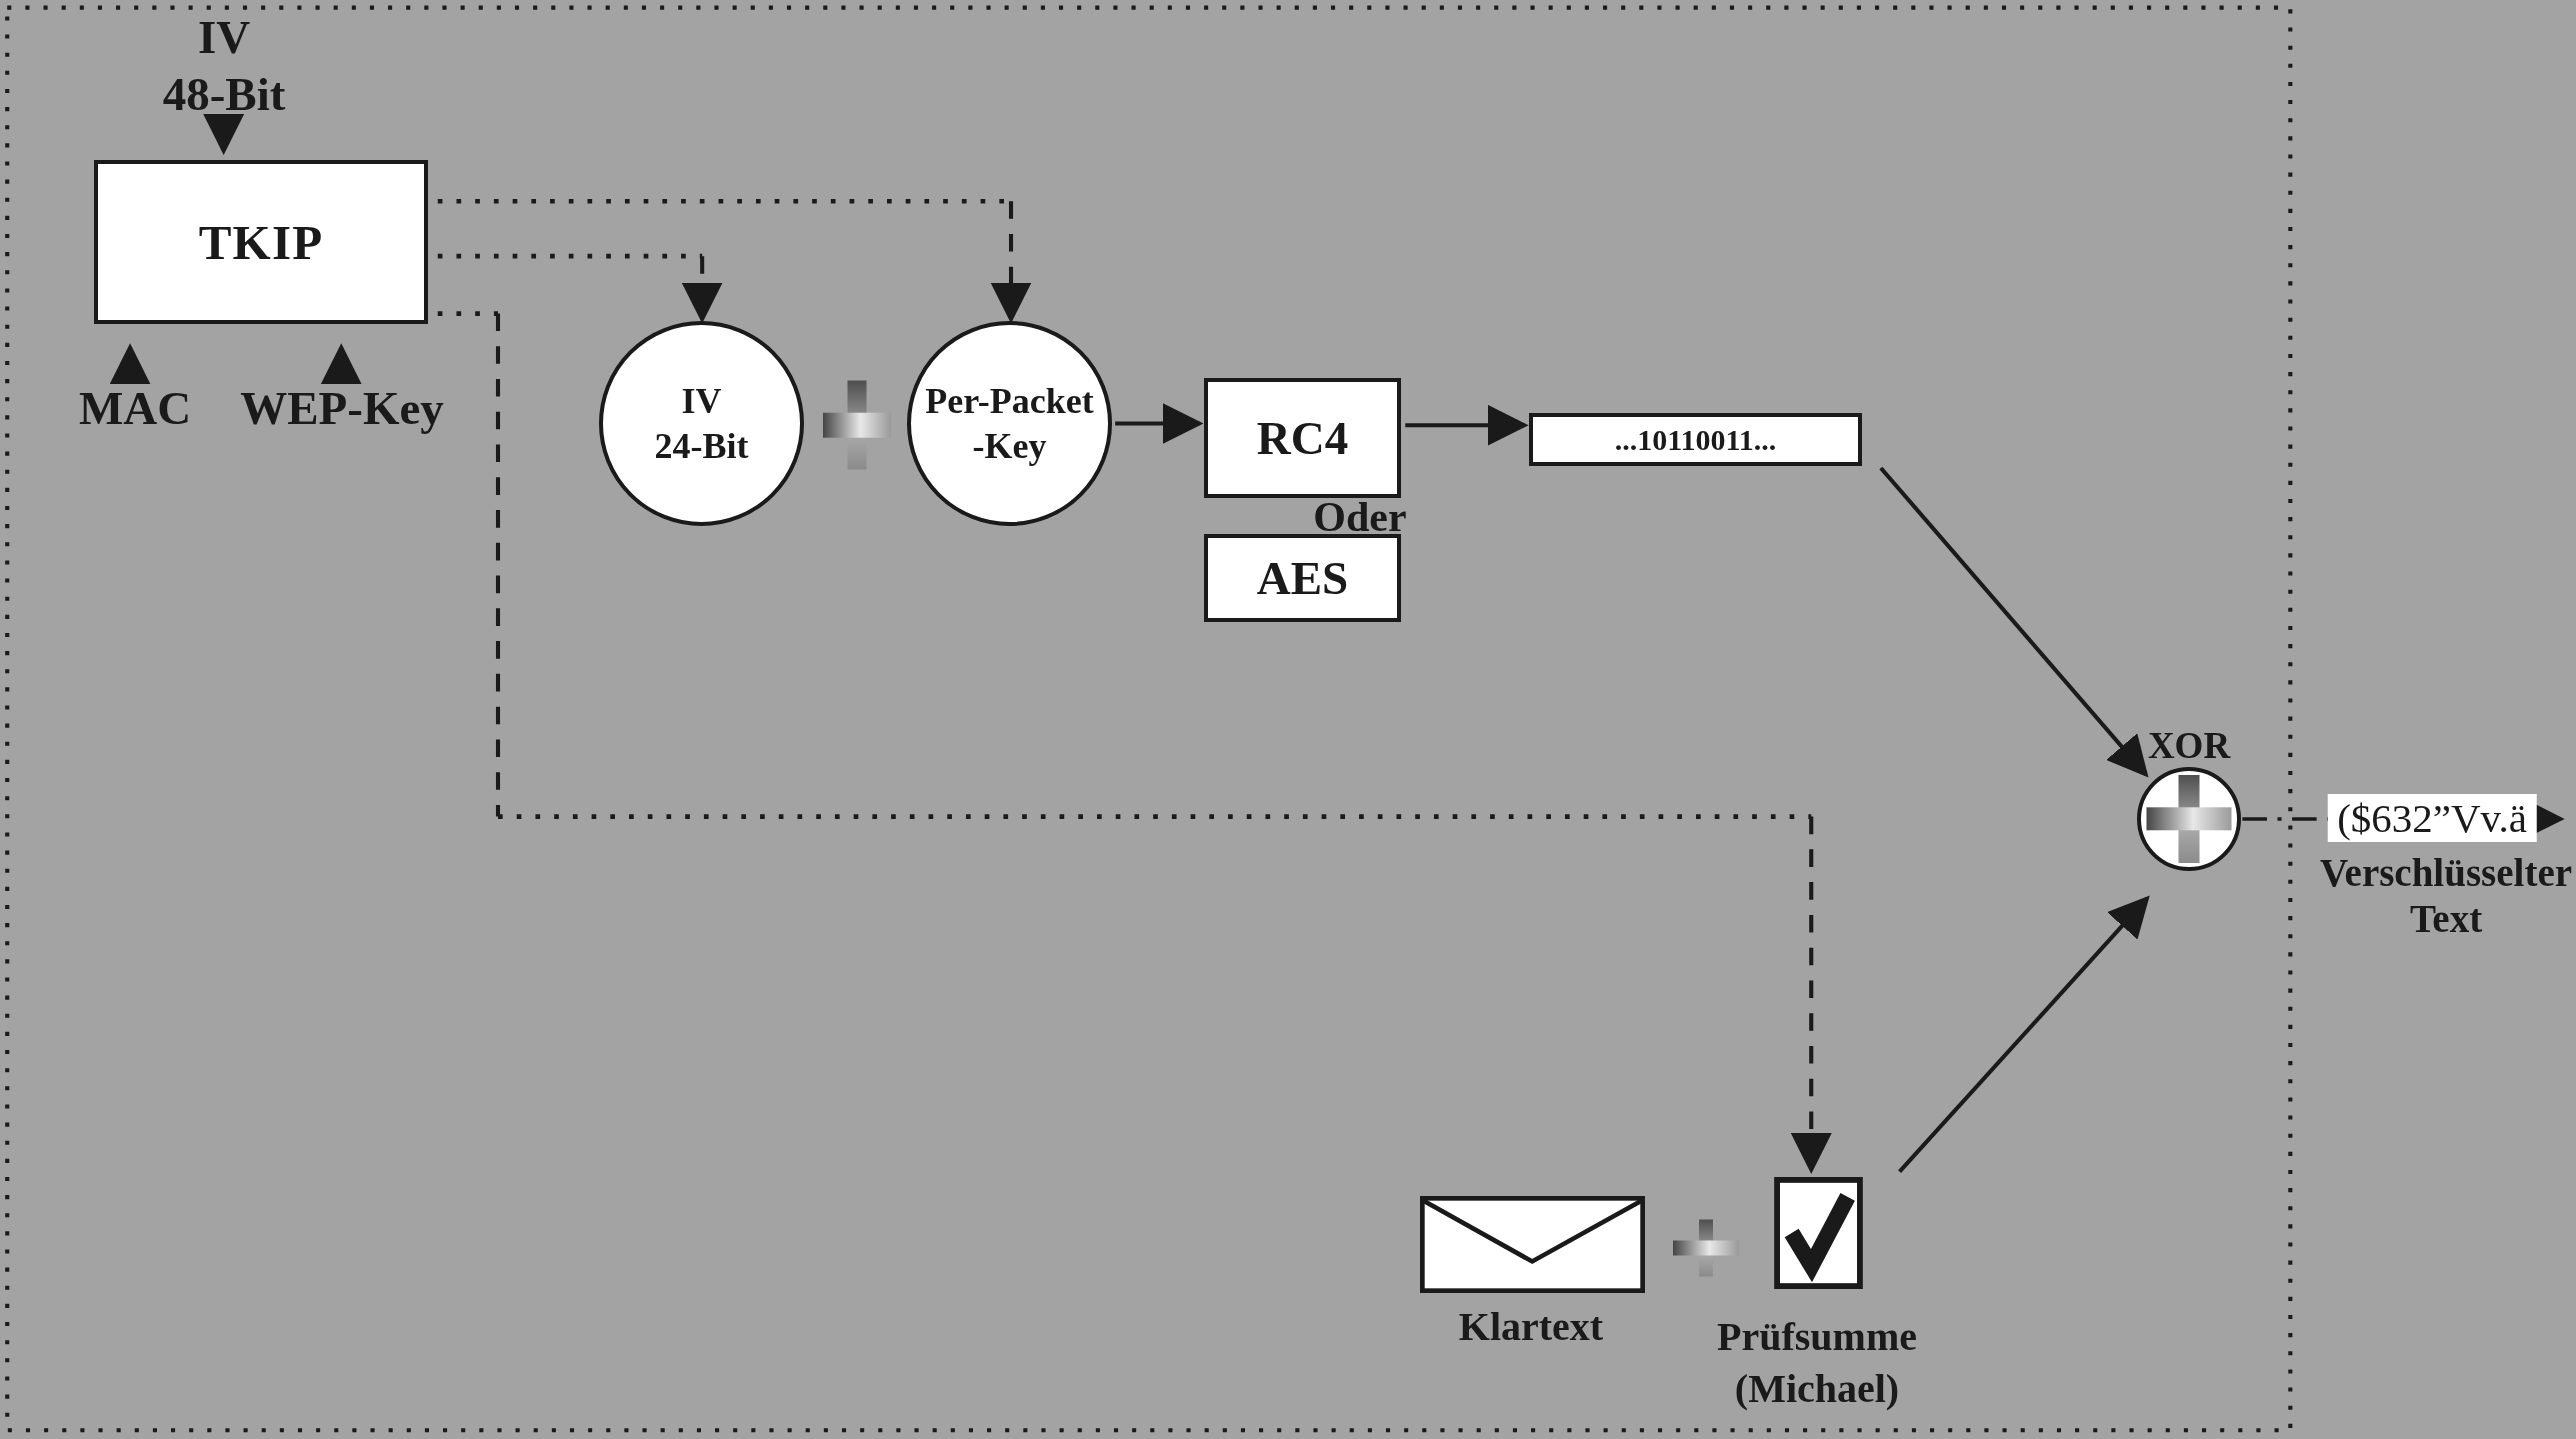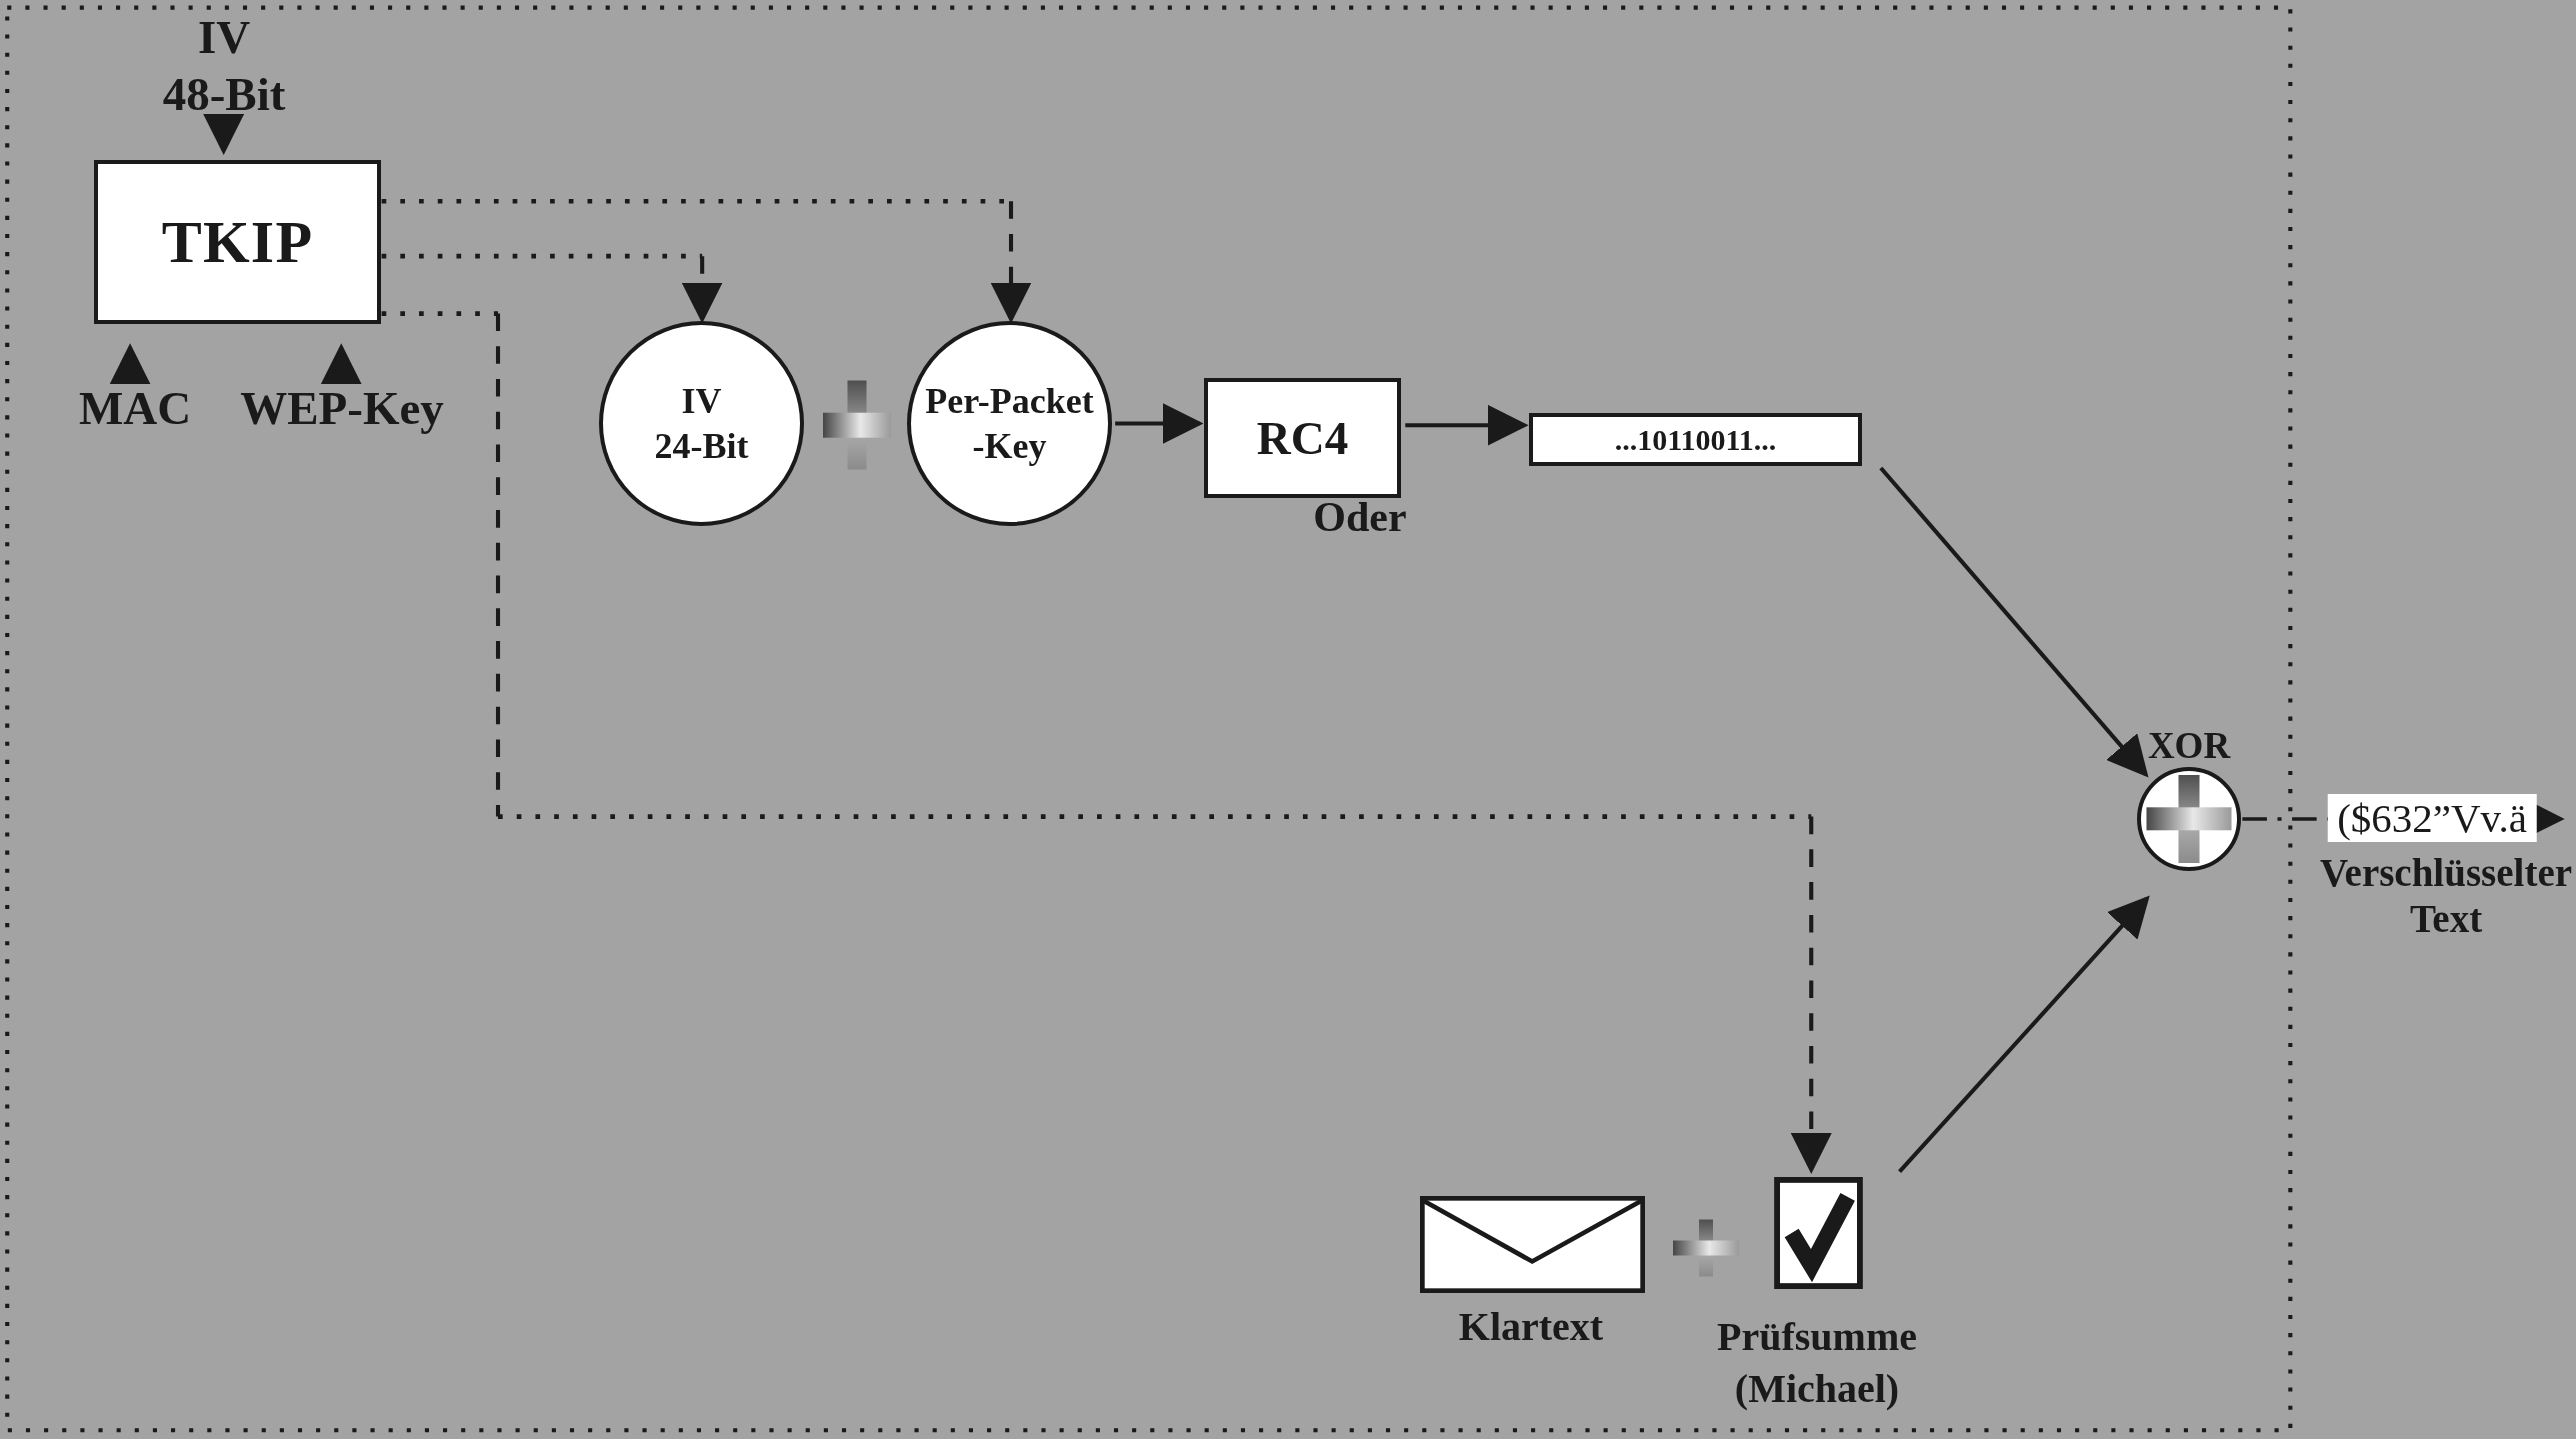--- a/index.html
+++ b/index.html
@@ -19,21 +19,21 @@
   }
   .label{
     position:absolute;z-index:2;transform:translate(-50%,-50%);
     font-weight:bold;text-align:right;white-space:nowrap;
   }
   .label2{
     position:absolute;z-index:2;transform:translateX(-50%);
     font-weight:bold;text-align:center;white-space:nowrap;line-height:1.2;
   }
   .label2 span{display:block;}
-  .tkip-box{left:94px;top:160px;width:287px;height:164px;font-size:60px;letter-spacing:1.2px;}
+  .tkip-box{left:94px;top:160px;width:334px;height:164px;font-size:49px;letter-spacing:1.2px;}
   .iv48{left:224px;top:9.4px;font-size:47px;}
   .mac{left:135px;top:408px;font-size:47px;}
   .wep{left:342px;top:408px;font-size:47px;}
   .iv24-circle{left:599px;top:321px;width:205px;height:205px;font-size:36px;}
   .ppk-circle{left:907px;top:321px;width:205px;height:205px;font-size:36px;}
   .rc4-box{left:1204px;top:378px;width:197px;height:120px;font-size:47px;}
   .oder{left:1360px;top:517px;font-size:42px;}
   .aes-box{left:1204px;top:534px;width:197px;height:88px;font-size:47px;}
   .keystream-box{left:1529px;top:413px;width:333px;height:53px;font-size:30px;}
   .xor-title{left:2189px;top:745px;font-size:37px;}
@@ -125,20 +125,23 @@
     <span>Per-Packet</span>
     <span>-Key</span>
   </div>
 
   <div class="box rc4-box">
     <span>RC4</span>
   </div>
   <div class="label oder">
     <span>Oder</span>
   </div>
+  <div class="box aes-box">
+    <span>AES</span>
+  </div>
 
   <div class="box keystream-box">
     <span>...10110011...</span>
   </div>
 
   <div class="label xor-title">
     <span>XOR</span>
   </div>
   <div class="circle xor-circle"></div>
   <div class="plus plus-xor">

